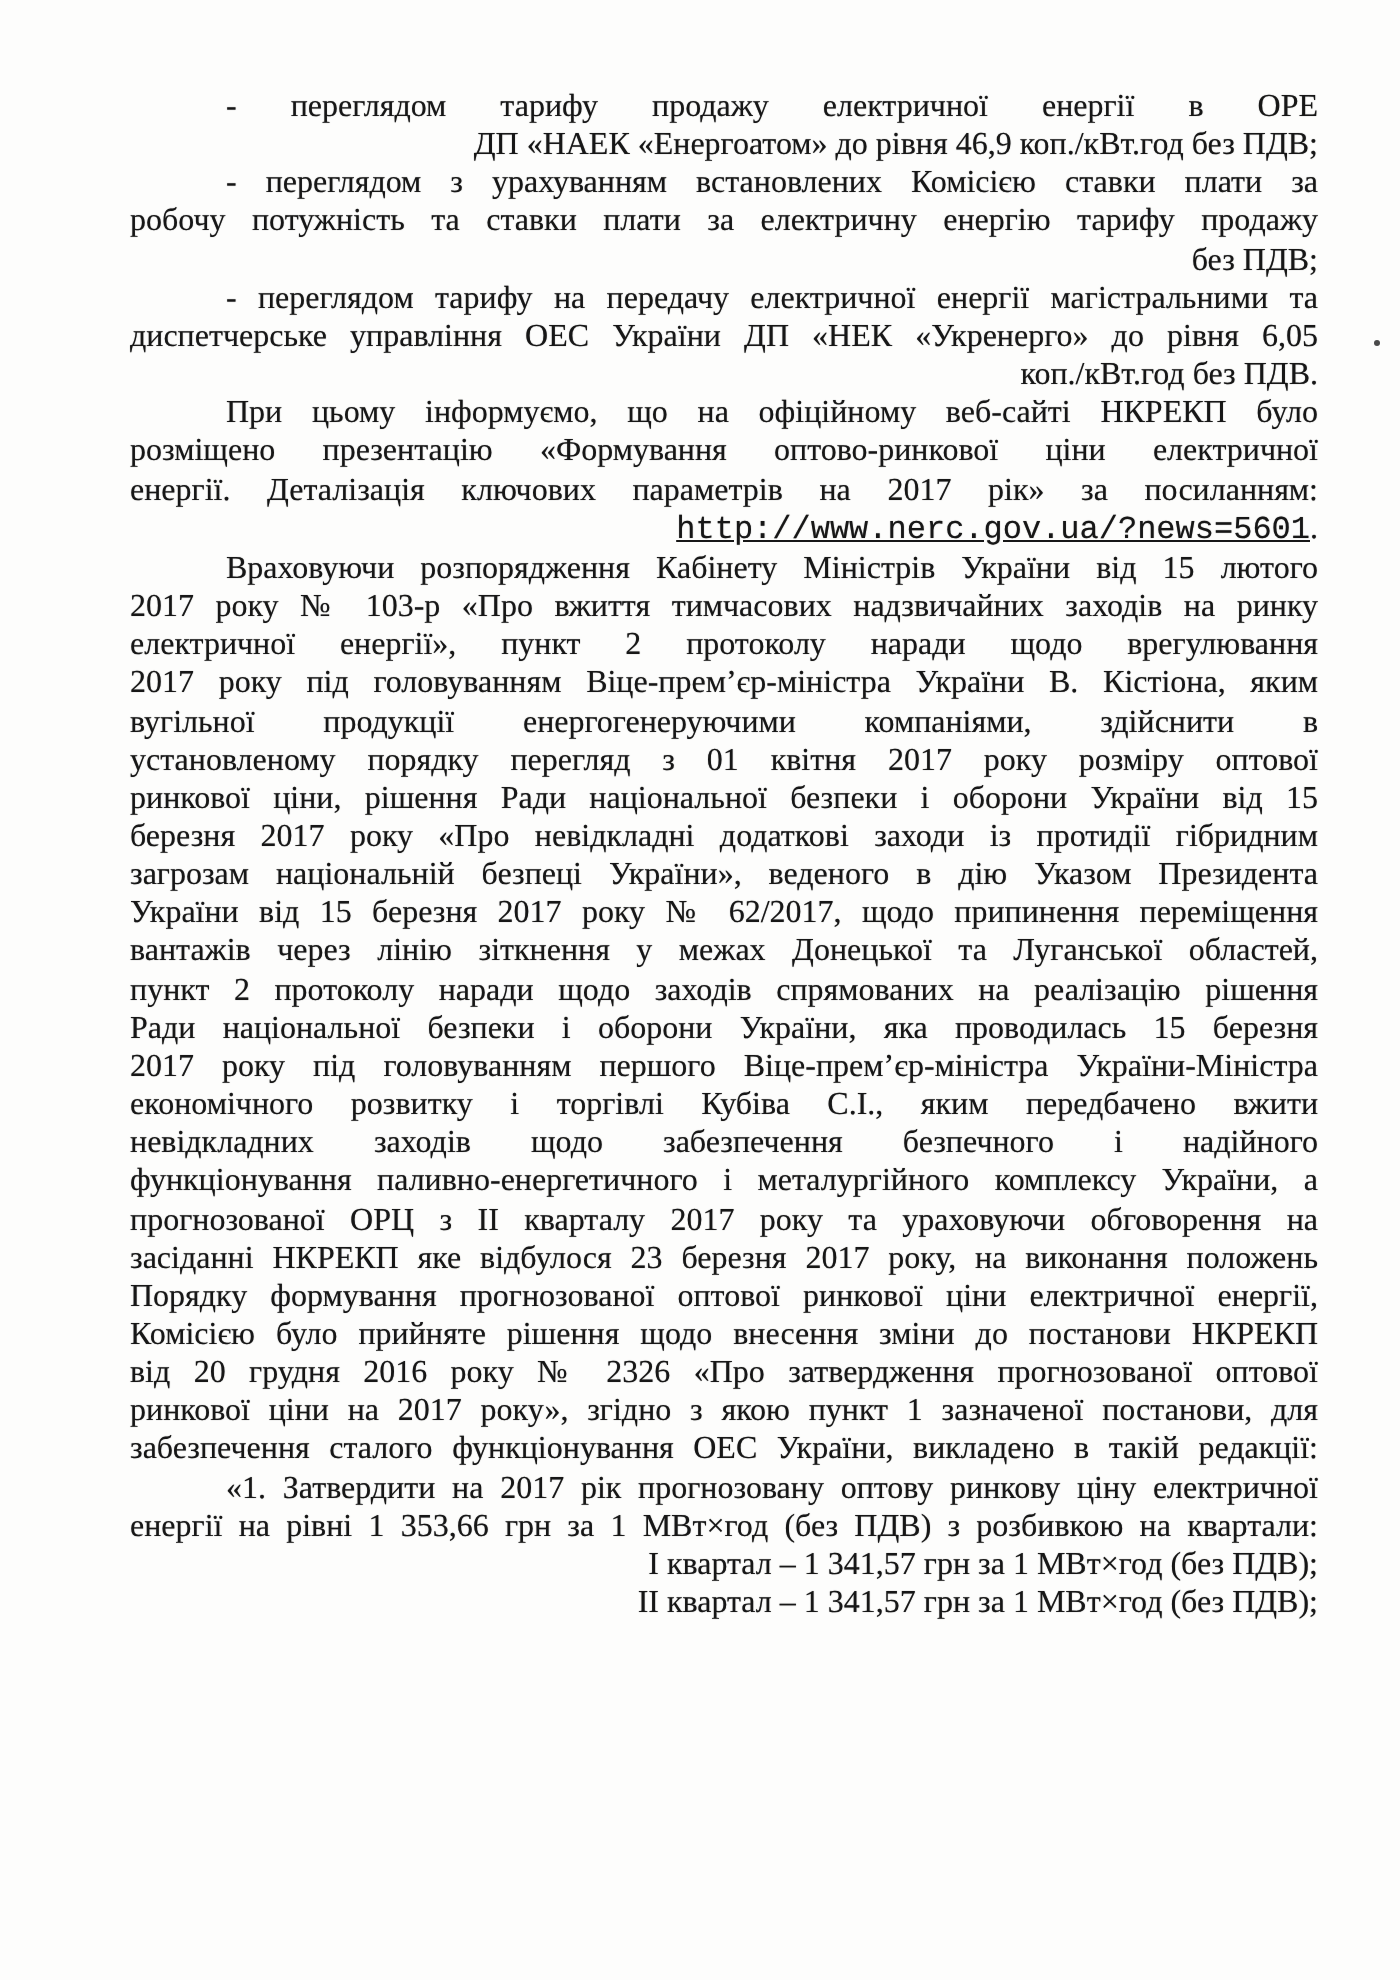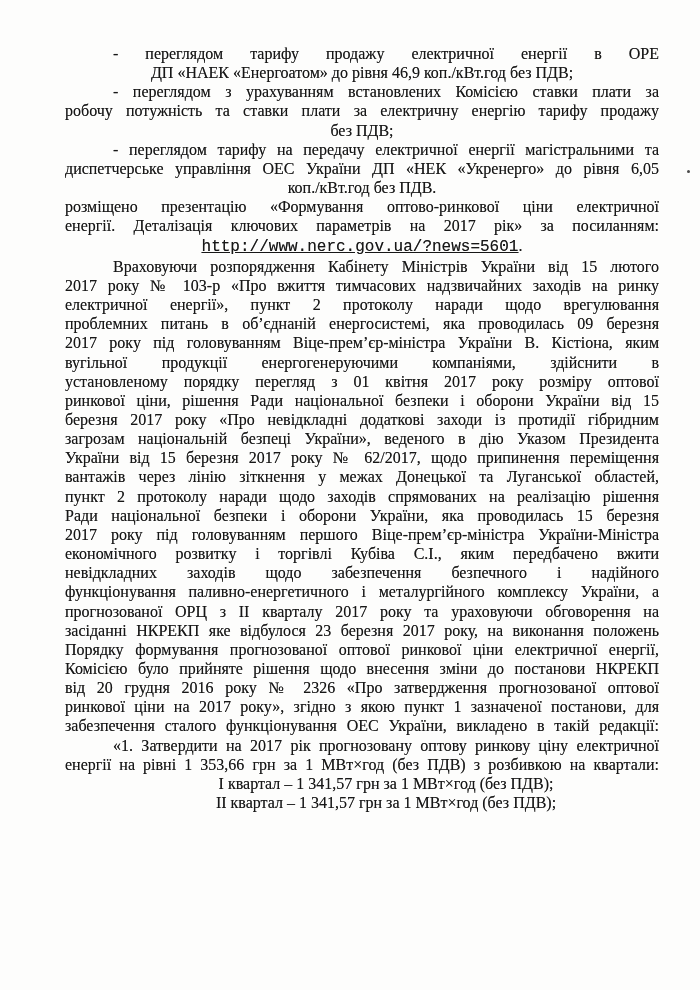--- a/index.html
+++ b/index.html
@@ -16,21 +16,21 @@
     color: #171717;
   }
   .textblock {
     position: absolute;
     left: 65px; top: 44px;
     width: 594px;
     font-size: 16px;
     line-height: 19.15px;
     text-shadow: 0 0 0.5px rgba(20,20,20,0.55); 
   }
-  .line { text-align: center; }
+  .line { text-align: right; }
   .line.just {
     text-align: justify;
     text-align-last: justify;
   }
   .line.first { text-indent: 48px; }
   .url { text-decoration: underline; font-family: Liberation Mono, monospace; }
   .speck {
     position: absolute;
     left: 687px; top: 170px;
     width: 3px; height: 3px;
@@ -44,27 +44,27 @@
 <div class="page">
   <div class="textblock">
       <div class="line first just">- переглядом тарифу продажу електричної енергії в ОРЕ</div>
       <div class="line">ДП «НАЕК «Енергоатом» до рівня 46,9 коп./кВт.год без ПДВ;</div>
       <div class="line first just">- переглядом з урахуванням встановлених Комісією ставки плати за</div>
       <div class="line just">робочу потужність та ставки плати за електричну енергію тарифу продажу</div>
       <div class="line">без ПДВ;</div>
       <div class="line first just">- переглядом тарифу на передачу електричної енергії магістральними та</div>
       <div class="line just">диспетчерське управління ОЕС України ДП «НЕК «Укренерго» до рівня 6,05</div>
       <div class="line">коп./кВт.год без ПДВ.</div>
+      <div class="line first just">При цьому інформуємо, що на офіційному веб-сайті НКРЕКП було</div>
       <div class="line just">розміщено презентацію «Формування оптово-ринкової ціни електричної</div>
       <div class="line just">енергії. Деталізація ключових параметрів на 2017 рік» за посиланням:</div>
       <div class="line"><span class="url">http://www.nerc.gov.ua/?news=5601</span><span>.</span></div>
       <div class="line first just">Враховуючи розпорядження Кабінету Міністрів України від 15 лютого</div>
       <div class="line just">2017 року № 103-р «Про вжиття тимчасових надзвичайних заходів на ринку</div>
       <div class="line just">електричної енергії», пункт 2 протоколу наради щодо врегулювання</div>
-      <div class="line just">проблемних питань в об’єднаній енергосистемі, яка проводилась 09 березня</div>
       <div class="line just">2017 року під головуванням Віце-прем’єр-міністра України В. Кістіона, яким</div>
       <div class="line just">вугільної продукції енергогенеруючими компаніями, здійснити в</div>
       <div class="line just">установленому порядку перегляд з 01 квітня 2017 року розміру оптової</div>
       <div class="line just">ринкової ціни, рішення Ради національної безпеки і оборони України від 15</div>
       <div class="line just">березня 2017 року «Про невідкладні додаткові заходи із протидії гібридним</div>
       <div class="line just">загрозам національній безпеці України», веденого в дію Указом Президента</div>
       <div class="line just">України від 15 березня 2017 року № 62/2017, щодо припинення переміщення</div>
       <div class="line just">вантажів через лінію зіткнення у межах Донецької та Луганської областей,</div>
       <div class="line just">пункт 2 протоколу наради щодо заходів спрямованих на реалізацію рішення</div>
       <div class="line just">Ради національної безпеки і оборони України, яка проводилась 15 березня</div>

